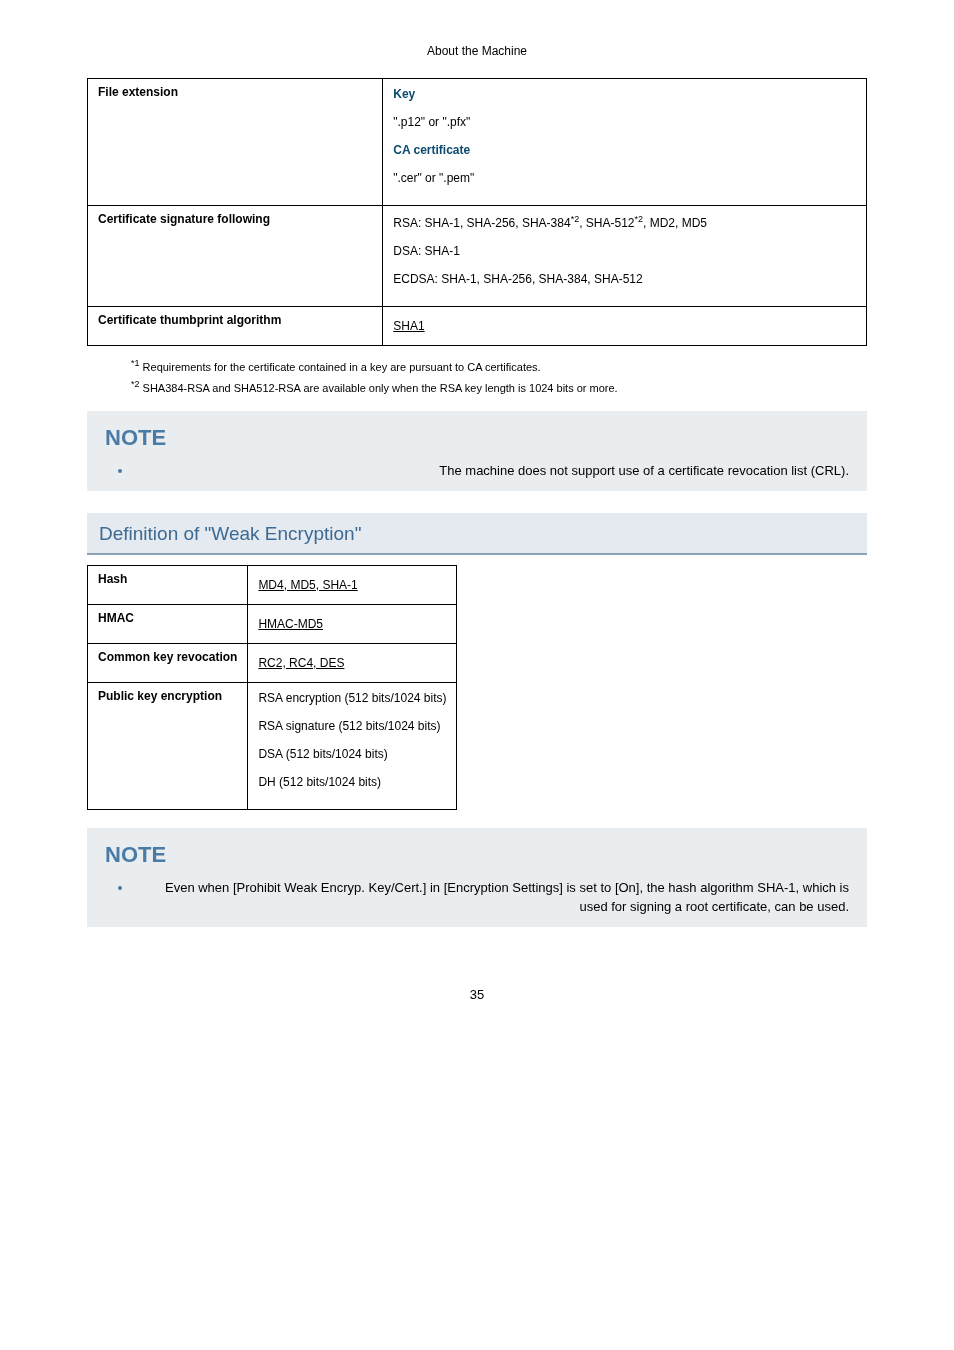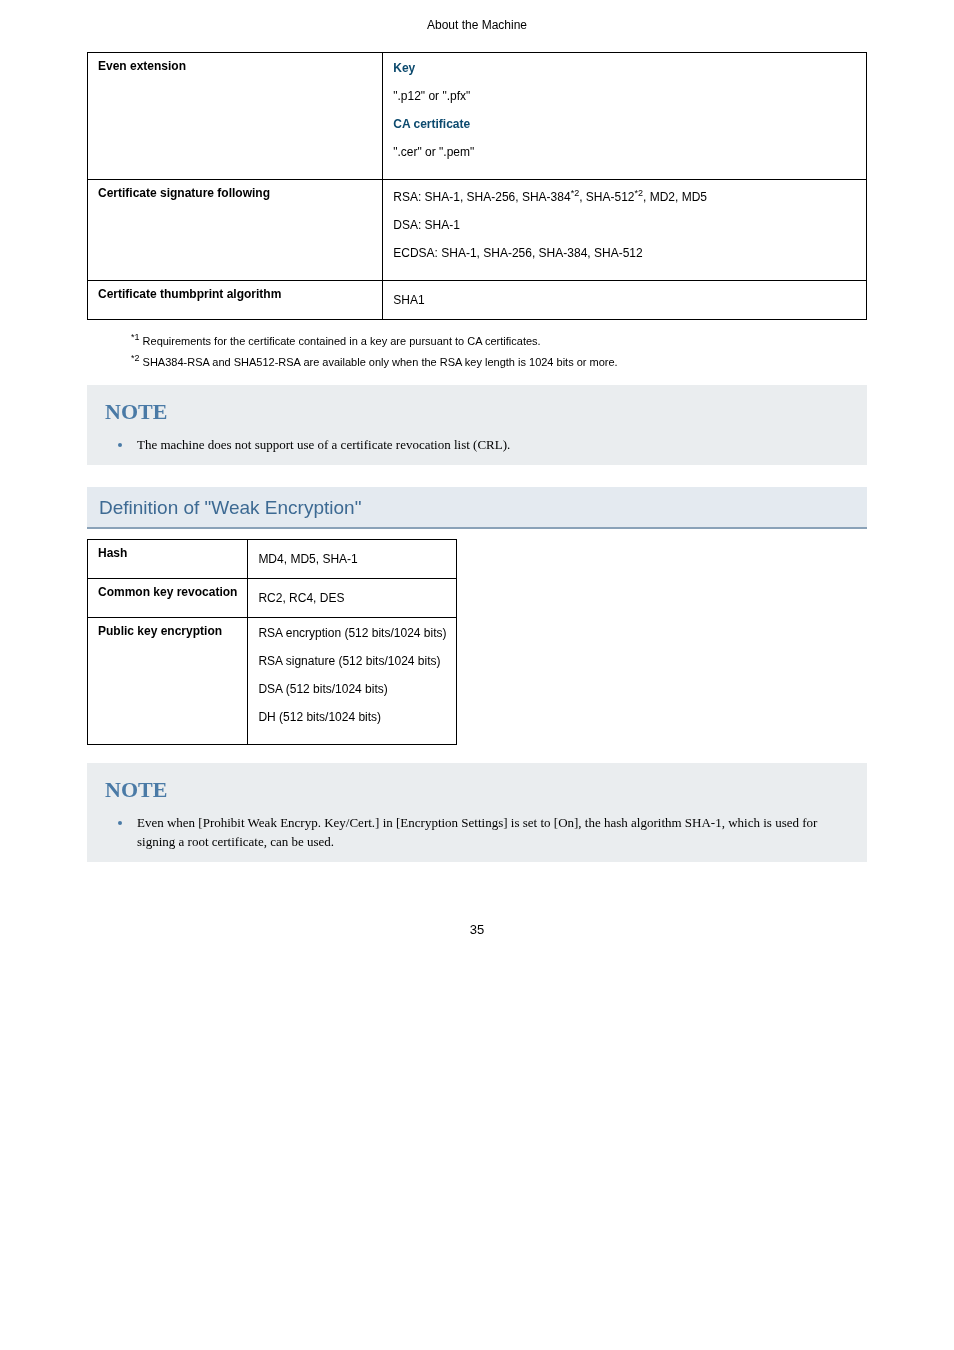--- a/index.html
+++ b/index.html
@@ -5,21 +5,21 @@
   body {
     margin: 0;
     font-family: -apple-system, BlinkMacSystemFont, "Segoe UI", sans-serif;
     font-size: 13px;
     color: #000;
     background: #fff;
   }
   .page {
     width: 780px;
     margin: 0 auto;
-    padding: 18px 60px;
+    padding: 44px 60px;
   }
   .doc-header {
     text-align: center;
     font-size: 12px;
     margin-bottom: 20px;
   }
   table {
     border-collapse: collapse;
     margin-bottom: 12px;
   }
@@ -27,47 +27,47 @@
   td {
     border: 1px solid #000;
     padding: 6px 10px;
     vertical-align: top;
     font-size: 12px;
   }
   td.label { font-weight: bold; }
   .red { color: #0c4a6e; font-weight: bold; }
   .cell-line { margin: 6px 0 14px 0; }
   .cell-line-first { margin: 2px 0 14px 0; }
-  .cell-line-last { margin: 6px 0 6px 0; }
+  .cell-line-last { margin: 6px 0 6px 0; text-decoration: underline; }
   .footnote {
     font-size: 11px;
     margin: 6px 0 6px 44px;
   }
   .sup { font-size: 9px; vertical-align: super; }
   .note-box {
     background: #eaedef;
     padding: 14px 18px 10px 18px;
     margin: 18px 0;
-    font-family: Liberation Serif, serif;
   }
   .note-heading {
     color: #4a7aa6;
     font-size: 22px;
     font-weight: bold;
     margin: 0 0 10px 0;
   }
   .note-box ul {
     margin: 0;
     padding-left: 28px;
   }
   .note-box li {
     margin: 0;
     font-size: 13px;
     line-height: 1.5;
     padding-left: 4px;
+    text-align: right;
   }
   .note-box li::marker { color: #4a7aa6; }
   .section-heading {
     background: #e4eaf0;
     border-bottom: 2px solid #8aa2b8;
     color: #3d6a93;
     font-size: 19px;
     font-weight: 500;
     padding: 10px 12px 8px 12px;
     margin: 22px 0 10px 0;
@@ -95,21 +95,21 @@
 </style>
 </head>
 <body>
 
 <div class="page">
   <div class="doc-header">About the Machine</div>
 
   <table class="full">
     <tbody>
         <tr>
-      <td class="label">Even extension</td>
+      <td class="label">File extension</td>
       <td>
         <div class="cell-line-first"><span class="red">Key</span></div>
         <div class="cell-line">".p12" or ".pfx"</div>
         <div class="cell-line-first"><span class="red">CA certificate</span></div>
         <div class="cell-line">".cer" or ".pem"</div>
       </td>
     </tr>
     <tr>
       <td class="label">Certificate signature following</td>
       <td>
@@ -142,20 +142,26 @@
 
   <table>
     <tbody>
         <tr>
       <td class="label">Hash</td>
       <td>
             <div class="cell-line-first cell-line-last">MD4, MD5, SHA-1</div>
           </td>
     </tr>
     <tr>
+      <td class="label">HMAC</td>
+      <td>
+            <div class="cell-line-first cell-line-last">HMAC-MD5</div>
+          </td>
+    </tr>
+    <tr>
       <td class="label">Common key revocation</td>
       <td>
             <div class="cell-line-first cell-line-last">RC2, RC4, DES</div>
           </td>
     </tr>
     <tr>
       <td class="label">Public key encryption</td>
       <td>
         <div class="cell-line-first">RSA encryption (512 bits/1024 bits)</div>
         <div class="cell-line">RSA signature (512 bits/1024 bits)</div>

